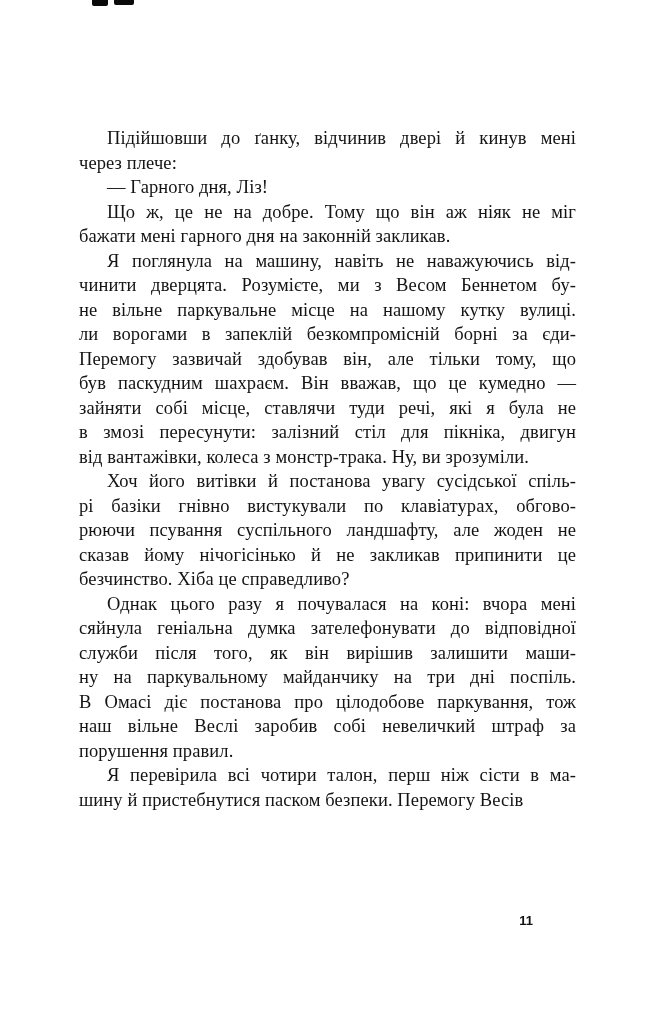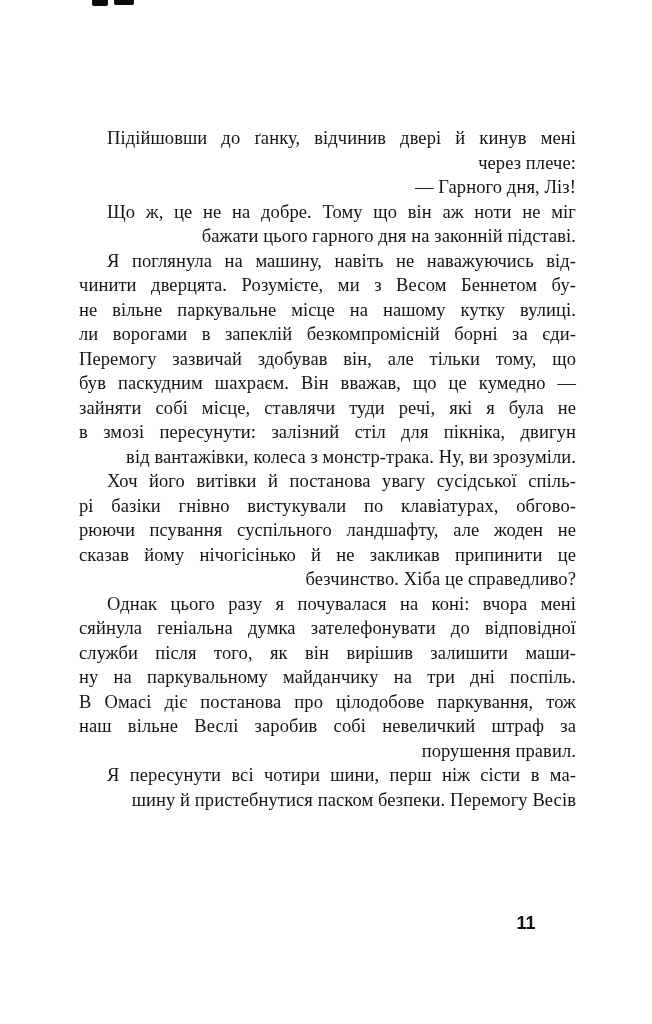--- a/index.html
+++ b/index.html
@@ -33,52 +33,52 @@
     font-size: 18.5px;
     line-height: 24.5px;
     letter-spacing: 0.1px;
   }
   .para { margin: 0; padding: 0; }
   .line { display: block; white-space: normal; }
   .line.just {
     text-align: justify;
     text-align-last: justify;
   }
-  .line.last { text-align: right; }
+  .line.last { text-align: left; }
   .line.first { text-indent: 28px; }
   .page-number {
     position: absolute;
     left: 514px;
     top: 913px;
     width: 24px;
     text-align: center;
     font-family: "Liberation Sans", "DejaVu Sans", sans-serif;
     font-weight: 700;
-    font-size: 18px;
+    font-size: 13px;
     color: #111111;
   }
 </style>
 </head>
 <body>
 
 <div class="page">
   <div class="scan-artifact a1"></div>
   <div class="scan-artifact a2"></div>
 
   <div class="text-block">
       <p class="para">
         <span class="line just first">Підійшовши до ґанку, відчинив двері й кинув мені</span>
         <span class="line last">через плече:</span>
       </p>
       <p class="para">
         <span class="line last first">— Гарного дня, Ліз!</span>
       </p>
       <p class="para">
-        <span class="line just first">Що ж, це не на добре. Тому що він аж ноти не міг</span>
-        <span class="line last">бажати цього гарного дня на законній підставі.</span>
+        <span class="line just first">Що ж, це не на добре. Тому що він аж ніяк не міг</span>
+        <span class="line last">бажати мені гарного дня на законній закликав.</span>
       </p>
       <p class="para">
         <span class="line just first">Я поглянула на машину, навіть не наважуючись від-</span>
         <span class="line just">чинити дверцята. Розумієте, ми з Весом Беннетом бу-</span>
         <span class="line just">не вільне паркувальне місце на нашому кутку вулиці.</span>
         <span class="line just">ли ворогами в запеклій безкомпромісній борні за єди-</span>
         <span class="line just">Перемогу зазвичай здобував він, але тільки тому, що</span>
         <span class="line just">був паскудним шахраєм. Він вважав, що це кумедно —</span>
         <span class="line just">зайняти собі місце, ставлячи туди речі, які я була не</span>
         <span class="line just">в змозі пересунути: залізний стіл для пікніка, двигун</span>
@@ -94,19 +94,19 @@
       <p class="para">
         <span class="line just first">Однак цього разу я почувалася на коні: вчора мені</span>
         <span class="line just">сяйнула геніальна думка зателефонувати до відповідної</span>
         <span class="line just">служби після того, як він вирішив залишити маши-</span>
         <span class="line just">ну на паркувальному майданчику на три дні поспіль.</span>
         <span class="line just">В Омасі діє постанова про цілодобове паркування, тож</span>
         <span class="line just">наш вільне Веслі заробив собі невеличкий штраф за</span>
         <span class="line last">порушення правил.</span>
       </p>
       <p class="para">
-        <span class="line just first">Я пересунути всі чотири шини, перш ніж сісти в ма-</span>
+        <span class="line just first">Я перевірила всі чотири талон, перш ніж сісти в ма-</span>
         <span class="line last">шину й пристебнутися паском безпеки. Перемогу Весів</span>
       </p>
     </div>
 
   <div class="page-number">11</div>
 </div>
 
 </body></html>

